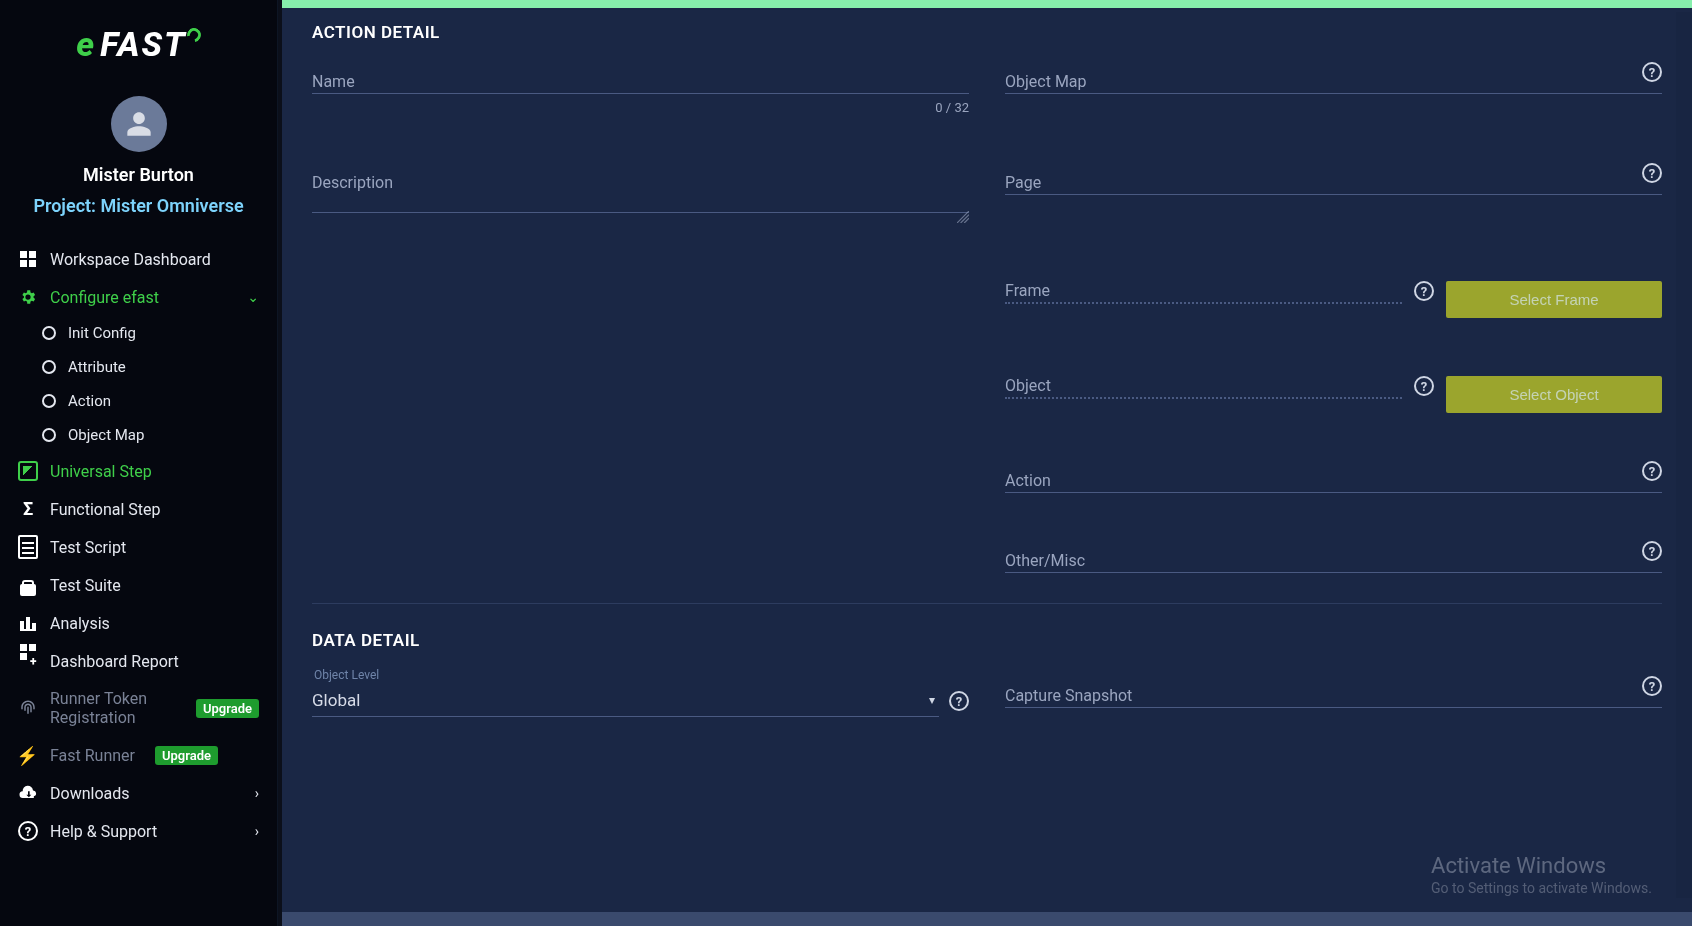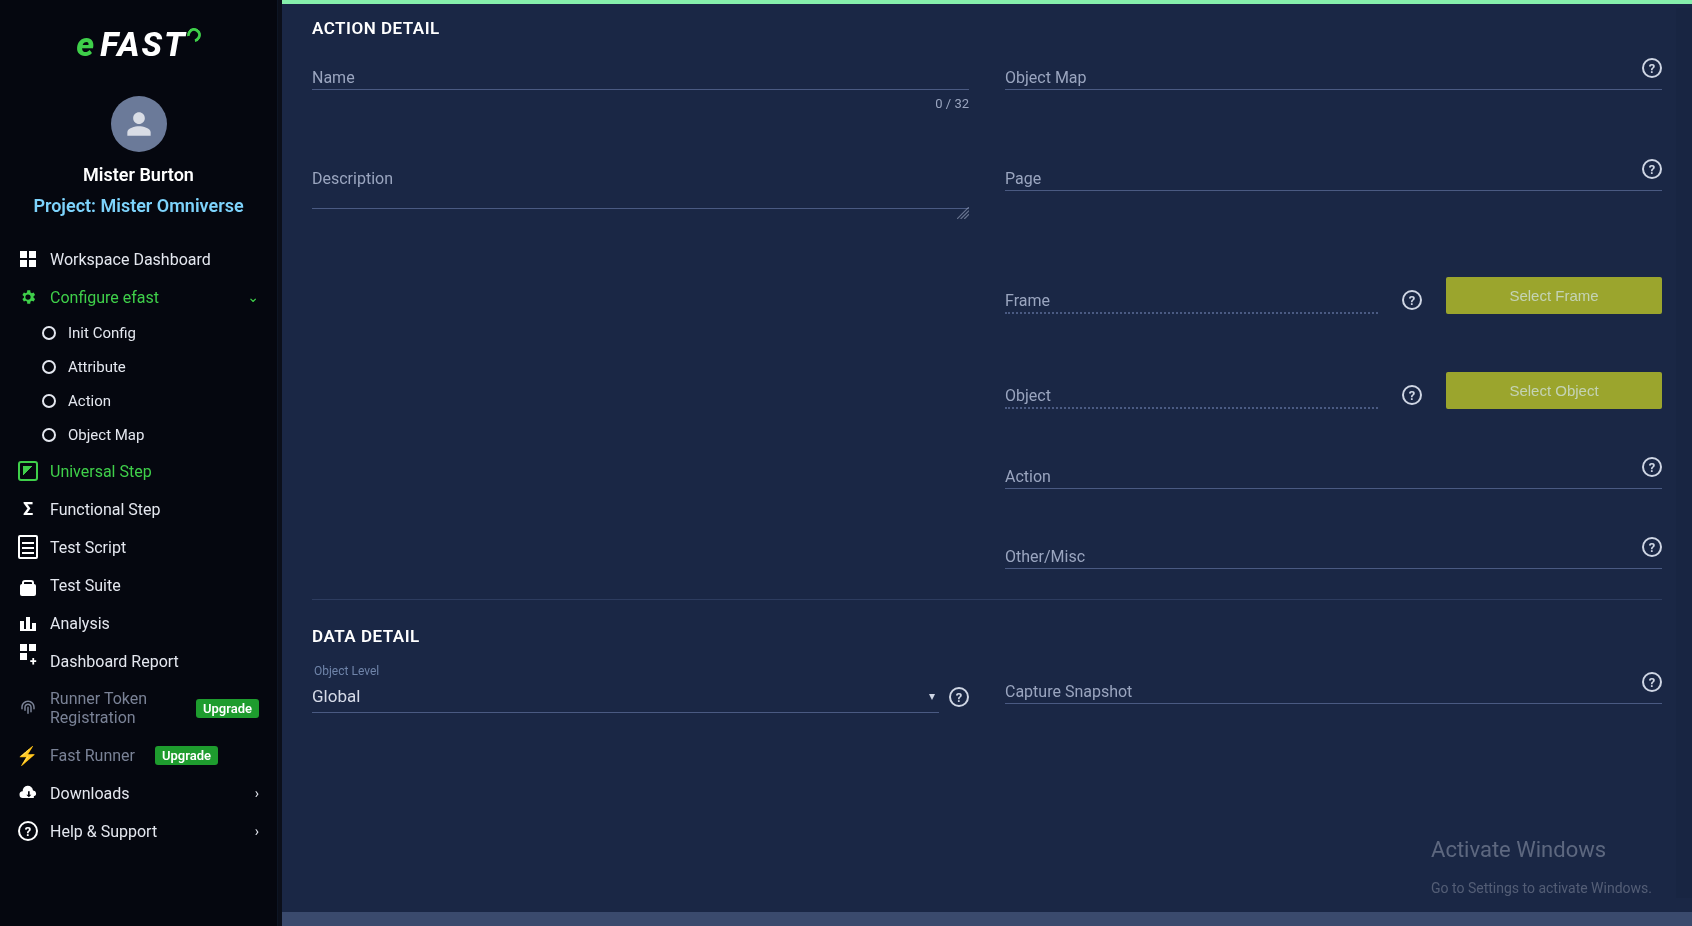--- a/index.html
+++ b/index.html
@@ -146,21 +146,21 @@
 .ic-step { width:18px;height:18px; border:2px solid #3fcf4a; border-radius:3px; position:relative; }
 .ic-step::after { content:""; position:absolute; inset:3px; background:linear-gradient(135deg,#3fcf4a 50%, transparent 50%);}
 
 
 .main {
   position: absolute;
   left: 282px; top: 0;
   right: 0; bottom: 0;
   background: #1a2745;
   overflow: hidden;
-  border-top: 4px solid #86efac;
+  border-top: 8px solid #86efac;
 }
 .main-inner {
   padding: 14px 30px 0 30px;
   height: 100%;
   position: relative;
 }
 .section-title {
   color: #fff;
   font-size: 17px;
   font-weight: 600;
@@ -210,22 +210,22 @@
   border: 2px solid #cfd6e4;
   border-radius: 50%;
   color: #cfd6e4;
   font-size: 13px;
   font-weight: 700;
   display: flex; align-items: center; justify-content: center;
   cursor: pointer;
 }
 .right-with-btn {
   display: flex;
-  align-items: flex-end;
-  gap: 24px;
+  align-items: flex-start;
+  gap: 12px;
 }
 .right-with-btn .field { flex: 1; }
 .right-with-btn .help-ic { position: static; margin-bottom: 4px; }
 .sel-btn {
   background: #a9b32b;
   color: #d7e6c1;
   font-size: 15px;
   border: none;
   padding: 10px 34px;
   border-radius: 2px;
@@ -277,21 +277,21 @@
 .watermark {
   position: absolute;
   right: 40px;
   bottom: 30px;
   color: #7a8296;
   text-align: left;
   pointer-events: none;
   opacity: .6;
 }
 .watermark .t1 { font-size: 22px; color:#8a93a6;}
-.watermark .t2 { font-size: 14px; margin-top: 18px; text-align: center;}
+.watermark .t2 { font-size: 14px; margin-top: 2px; text-align: center;}
 </style>
 </head>
 <body>
 
 <aside class="sidebar">
 
   <div class="logo-area">
     <span class="logo">
       <span class="e">e</span>
         <span class="fast">FAST</span>

